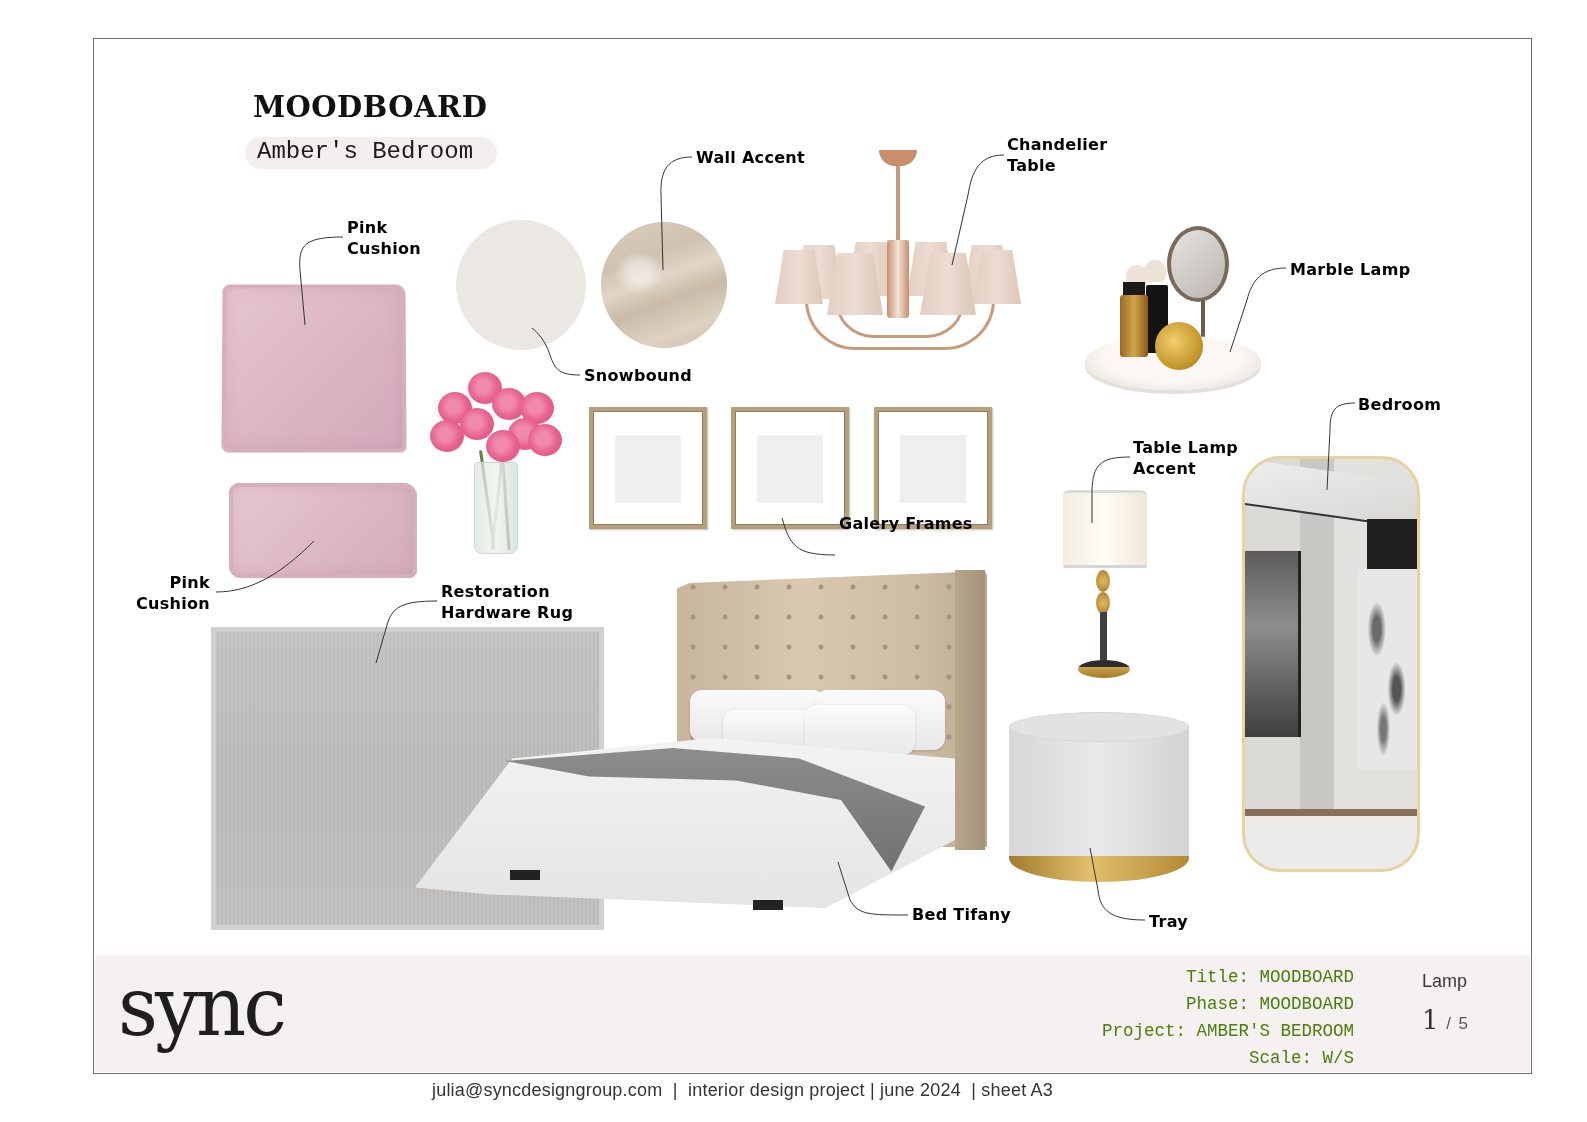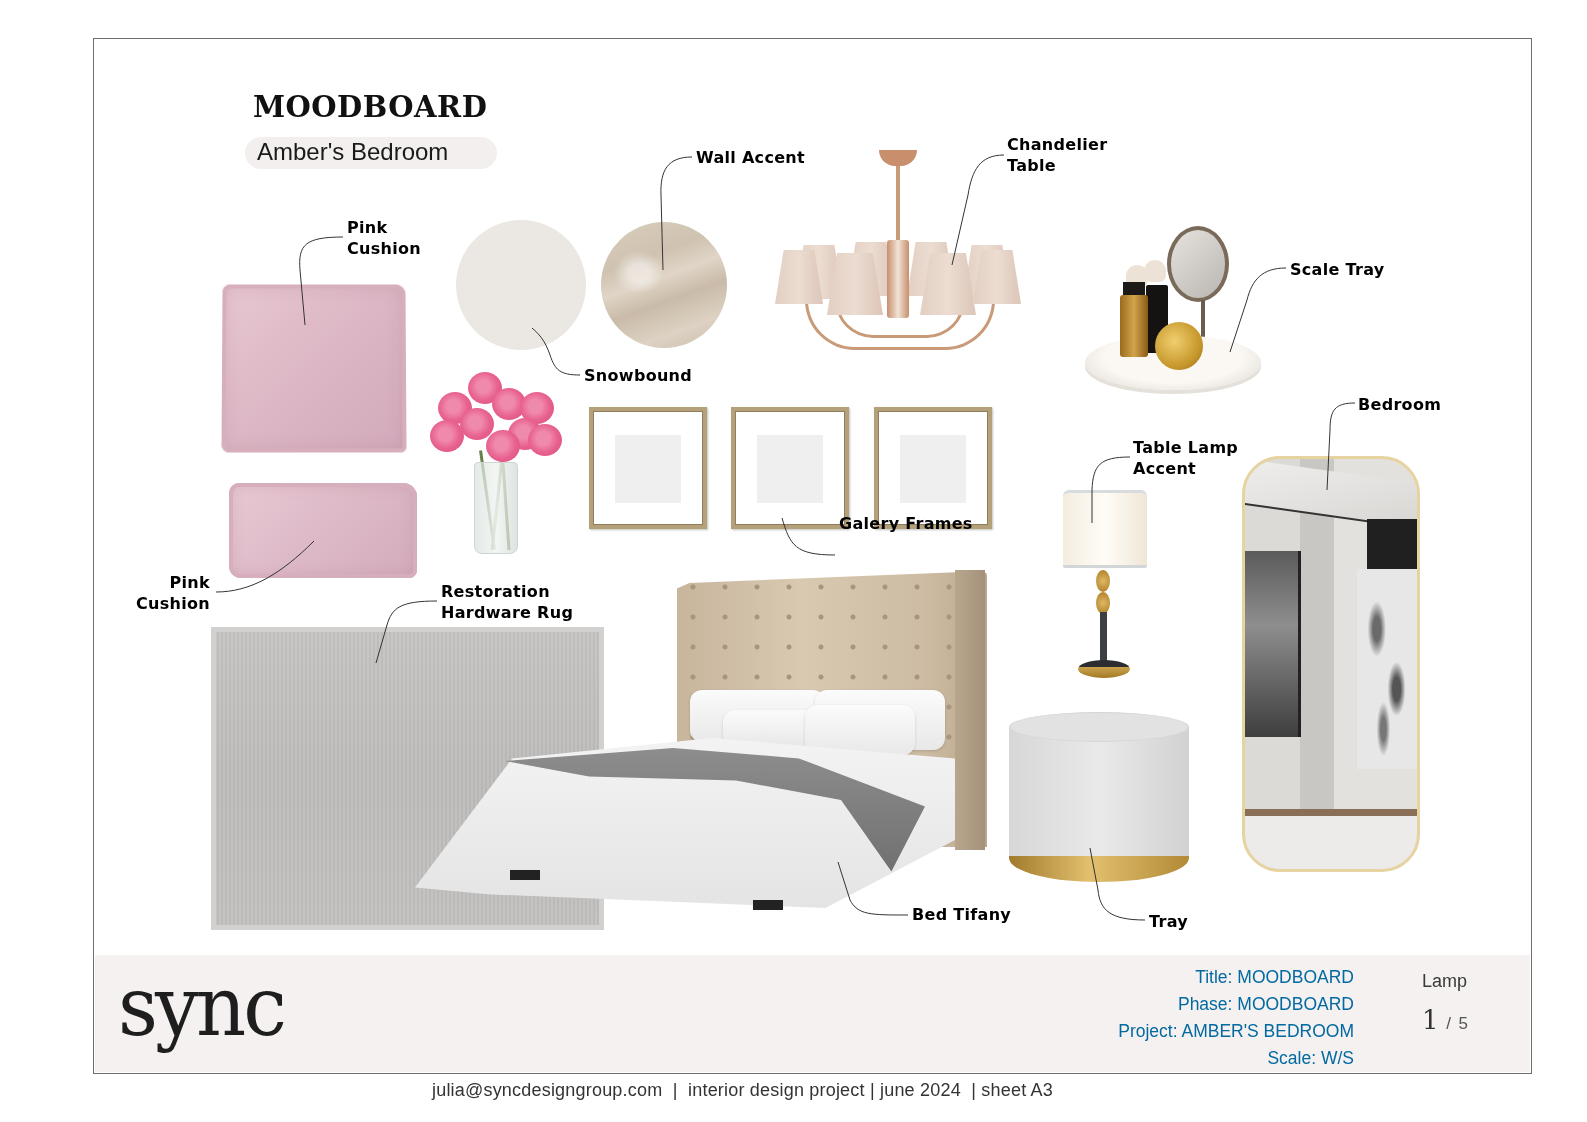--- a/index.html
+++ b/index.html
@@ -17,21 +17,21 @@
       position: absolute; left: 253px; top: 90px;
       font-family: "DejaVu Serif", serif; font-size: 29px; font-weight: bold;
       letter-spacing: 0.5px; color: #111;
     }
     .subtitle-pill {
       position: absolute; left: 245px; top: 137px; width: 252px; height: 32px;
       border-radius: 16px; background: #f3efee;
     }
     .subtitle {
       position: absolute; left: 257px; top: 138px;
-      font-family: Liberation Sans, sans-serif; font-size: 24px; color: #1a1a1a;
+      font-family: Liberation Mono, monospace; font-size: 24px; color: #1a1a1a;
     }
 
     
     .label {
       position: absolute; font-family: "DejaVu Sans", sans-serif; font-weight: bold;
       font-size: 16px; line-height: 21px; color: #000; letter-spacing: 0.3px;
     }
     .label.right { text-align: right; }
     svg.leaders { position: absolute; left: 0; top: 0; width: 1587px; height: 1122px; pointer-events: none; }
 
@@ -152,21 +152,21 @@
     .footer-band {
       position: absolute; left: 95px; top: 955px; width: 1435px; height: 117px; background: #f4f1f0;
     }
     .logo {
       position: absolute; left: 118px; top: 962px;
       font-family: "DejaVu Serif", serif; font-size: 78px; letter-spacing: -3px; color: #1e1e1e;
       transform: scaleY(1.05);
     }
     .meta {
       position: absolute; right: 233px; top: 964px; text-align: right;
-      font-family: Liberation Sans, sans-serif; font-size: 17.5px; line-height: 27px; color: #0369a1;
+      font-family: Liberation Mono, monospace; font-size: 17.5px; line-height: 27px; color: #4d7c0f;
     }
     .sheet-label { position: absolute; left: 1422px; top: 971px; font-family: "Liberation Sans", sans-serif; font-size: 18px; color: #3a3a3a; }
     .sheet-num { position: absolute; left: 1422px; top: 1005px; font-family: "DejaVu Serif", serif; font-size: 24px; color: #333; }
     .sheet-num .cur { font-size: 26px; }
     .sheet-num .sep, .sheet-num .tot { font-family: "Liberation Sans", sans-serif; font-size: 17px; color: #555; }
     .bottom-line {
       position: absolute; left: 0; top: 1080px; width: 1485px; text-align: center;
       font-family: "Liberation Sans", sans-serif; font-size: 18px; color: #333; letter-spacing: 0.2px;
     }
   </style>
@@ -297,21 +297,21 @@
 <div class="label right" style="left:120px;top:572px;width:90px">
   <div>Pink</div>
   <div>Cushion</div>
 </div>
 <div class="label" style="left:584px;top:365px">Snowbound</div>
 <div class="label" style="left:696px;top:147px">Wall Accent</div>
 <div class="label" style="left:1007px;top:134px">
   <div>Chandelier</div>
   <div>Table</div>
 </div>
-<div class="label" style="left:1290px;top:259px">Scale Tray</div>
+<div class="label" style="left:1290px;top:259px">Marble Lamp</div>
 <div class="label" style="left:839px;top:513px">Galery Frames</div>
 <div class="label" style="left:1133px;top:437px">
   <div>Table Lamp</div>
   <div>Accent</div>
 </div>
 <div class="label" style="left:1358px;top:394px">Bedroom</div>
 <div class="label" style="left:441px;top:581px">
   <div>Restoration</div>
   <div>Hardware Rug</div>
 </div>

